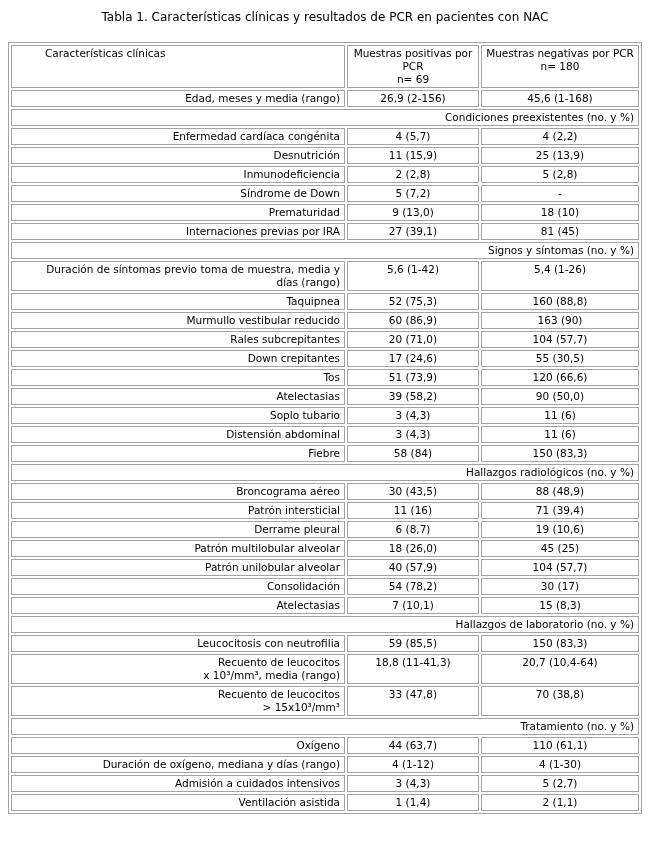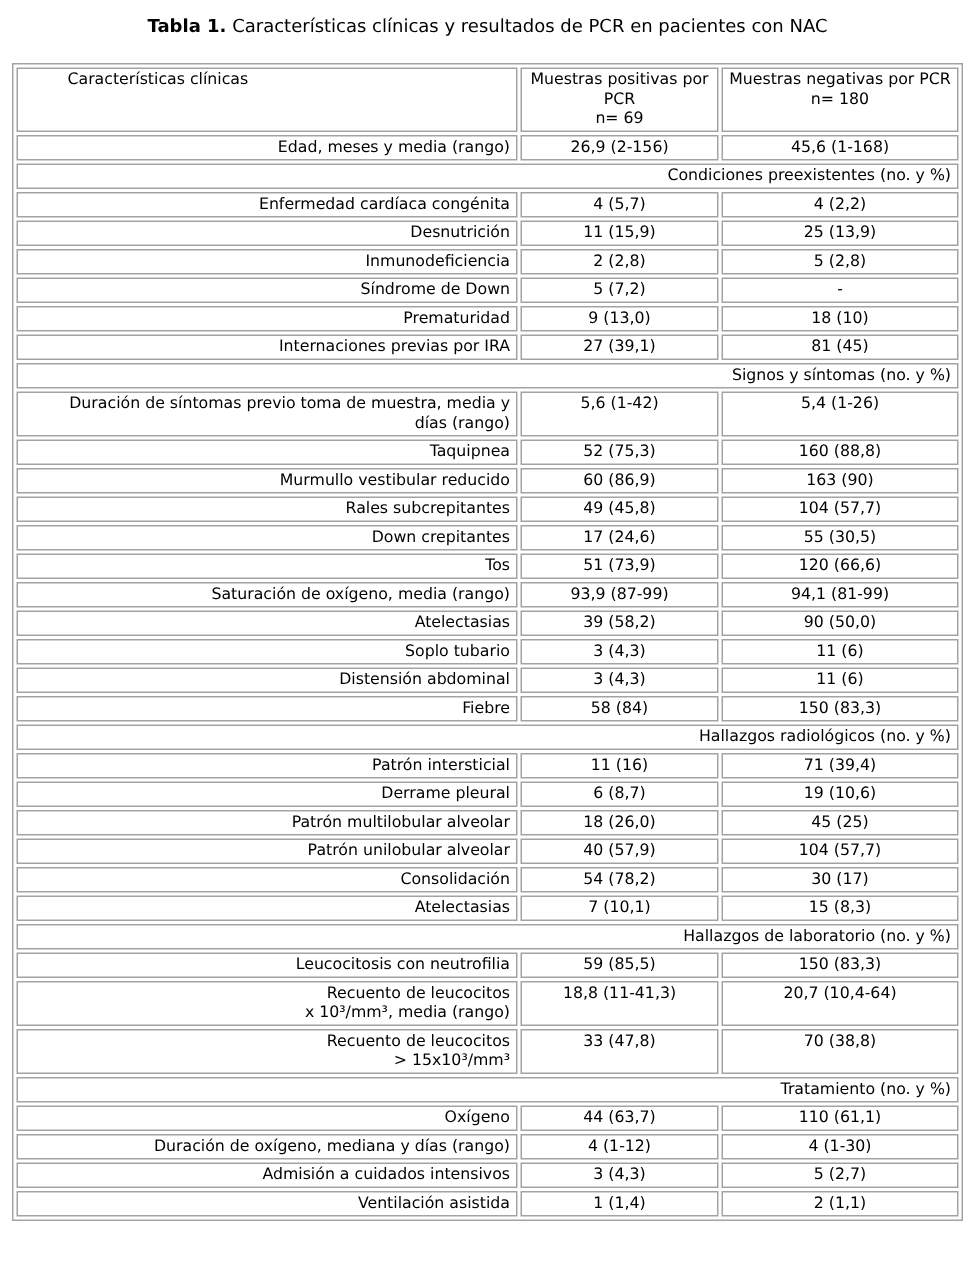--- a/index.html
+++ b/index.html
@@ -13,21 +13,21 @@
     width: 650px;
     box-sizing: border-box;
     padding: 8px;
   }
   .title {
     text-align: center;
     font-size: 12px;
     line-height: 15px;
     margin: 2px 0 17px 0;
   }
-  .title b { font-weight: bold; margin-top: 24px; }
+  .title b { font-weight: normal; margin-top: 24px; }
   table.clinical {
     width: 634px;
     table-layout: fixed;
     border-collapse: separate;
     border-spacing: 2px;
     border: 1px solid #a3a3a3;
     background: #ffffff;
   }
   col.c1 { width: 334px; }
   col.c2 { width: 132px; }
@@ -130,39 +130,34 @@
           <td class="value">52 (75,3)</td>
           <td class="value">160 (88,8)</td>
         </tr>
         <tr>
           <td class="label">Murmullo vestibular reducido</td>
           <td class="value">60 (86,9)</td>
           <td class="value">163 (90)</td>
         </tr>
         <tr>
           <td class="label">Rales subcrepitantes</td>
-          <td class="value">49 (45,8)</td>
+          <td class="value">20 (71,0)</td>
           <td class="value">104 (57,7)</td>
         </tr>
         <tr>
           <td class="label">Down crepitantes</td>
           <td class="value">17 (24,6)</td>
           <td class="value">55 (30,5)</td>
         </tr>
         <tr>
           <td class="label">Tos</td>
           <td class="value">51 (73,9)</td>
           <td class="value">120 (66,6)</td>
         </tr>
         <tr>
-          <td class="label">Saturación de oxígeno, media (rango)</td>
-          <td class="value">93,9 (87-99)</td>
-          <td class="value">94,1 (81-99)</td>
-        </tr>
-        <tr>
           <td class="label">Atelectasias</td>
           <td class="value">39 (58,2)</td>
           <td class="value">90 (50,0)</td>
         </tr>
         <tr>
           <td class="label">Soplo tubario</td>
           <td class="value">3 (4,3)</td>
           <td class="value">11 (6)</td>
         </tr>
         <tr>
@@ -170,20 +165,25 @@
           <td class="value">3 (4,3)</td>
           <td class="value">11 (6)</td>
         </tr>
         <tr>
           <td class="label">Fiebre</td>
           <td class="value">58 (84)</td>
           <td class="value">150 (83,3)</td>
         </tr>
         <tr>
           <td class="label" colspan="3">Hallazgos radiológicos (no. y %)</td>
+        </tr>
+        <tr>
+          <td class="label">Broncograma aéreo</td>
+          <td class="value">30 (43,5)</td>
+          <td class="value">88 (48,9)</td>
         </tr>
         <tr>
           <td class="label">Patrón intersticial</td>
           <td class="value">11 (16)</td>
           <td class="value">71 (39,4)</td>
         </tr>
         <tr>
           <td class="label">Derrame pleural</td>
           <td class="value">6 (8,7)</td>
           <td class="value">19 (10,6)</td>

